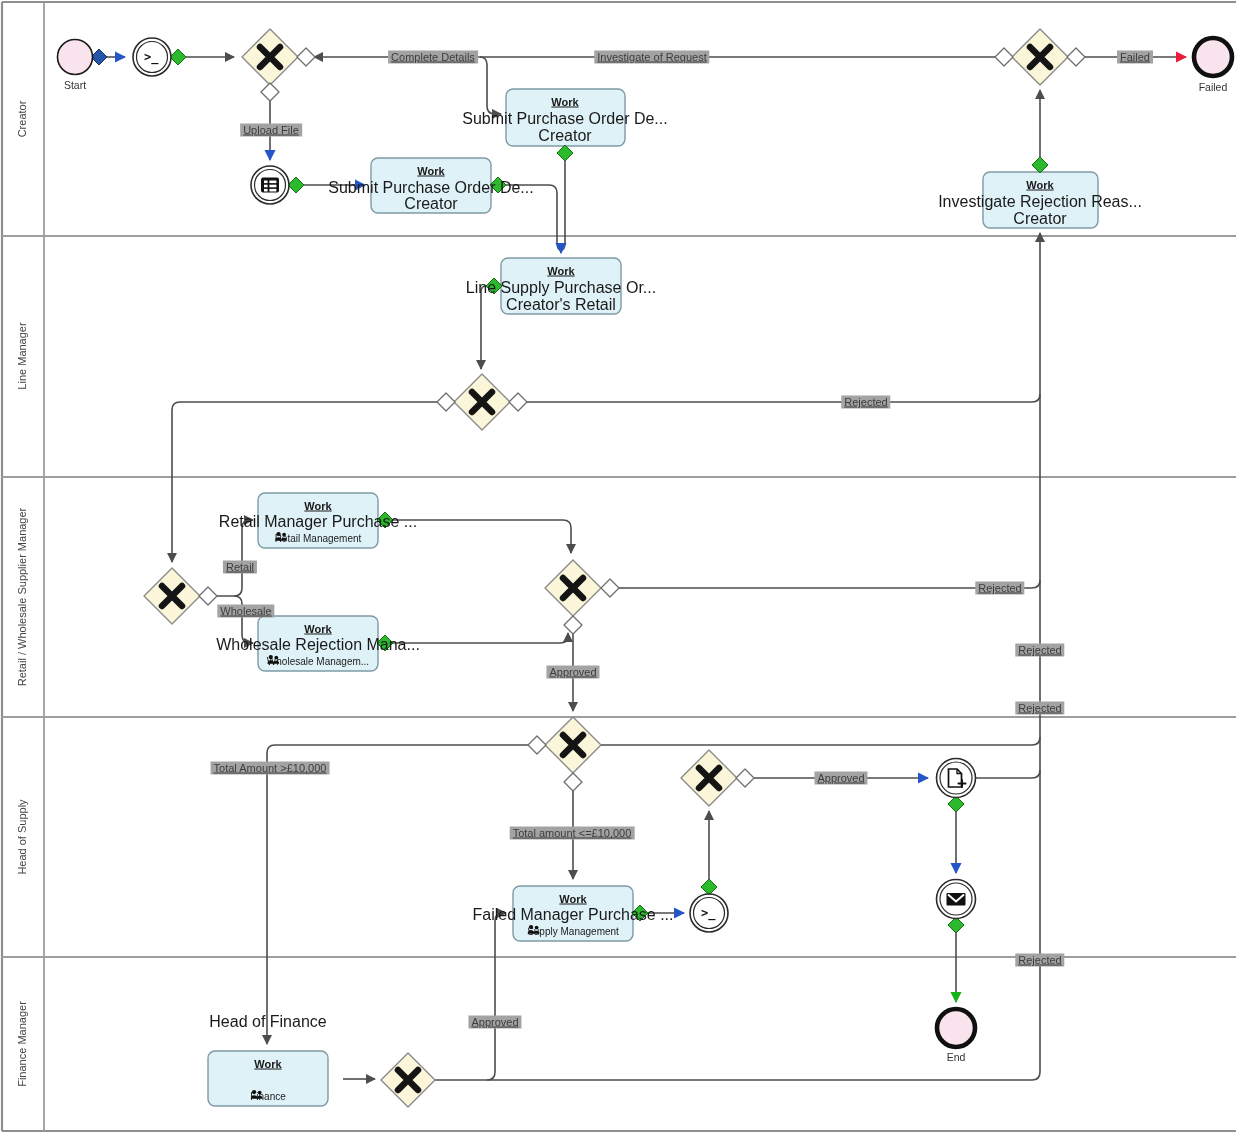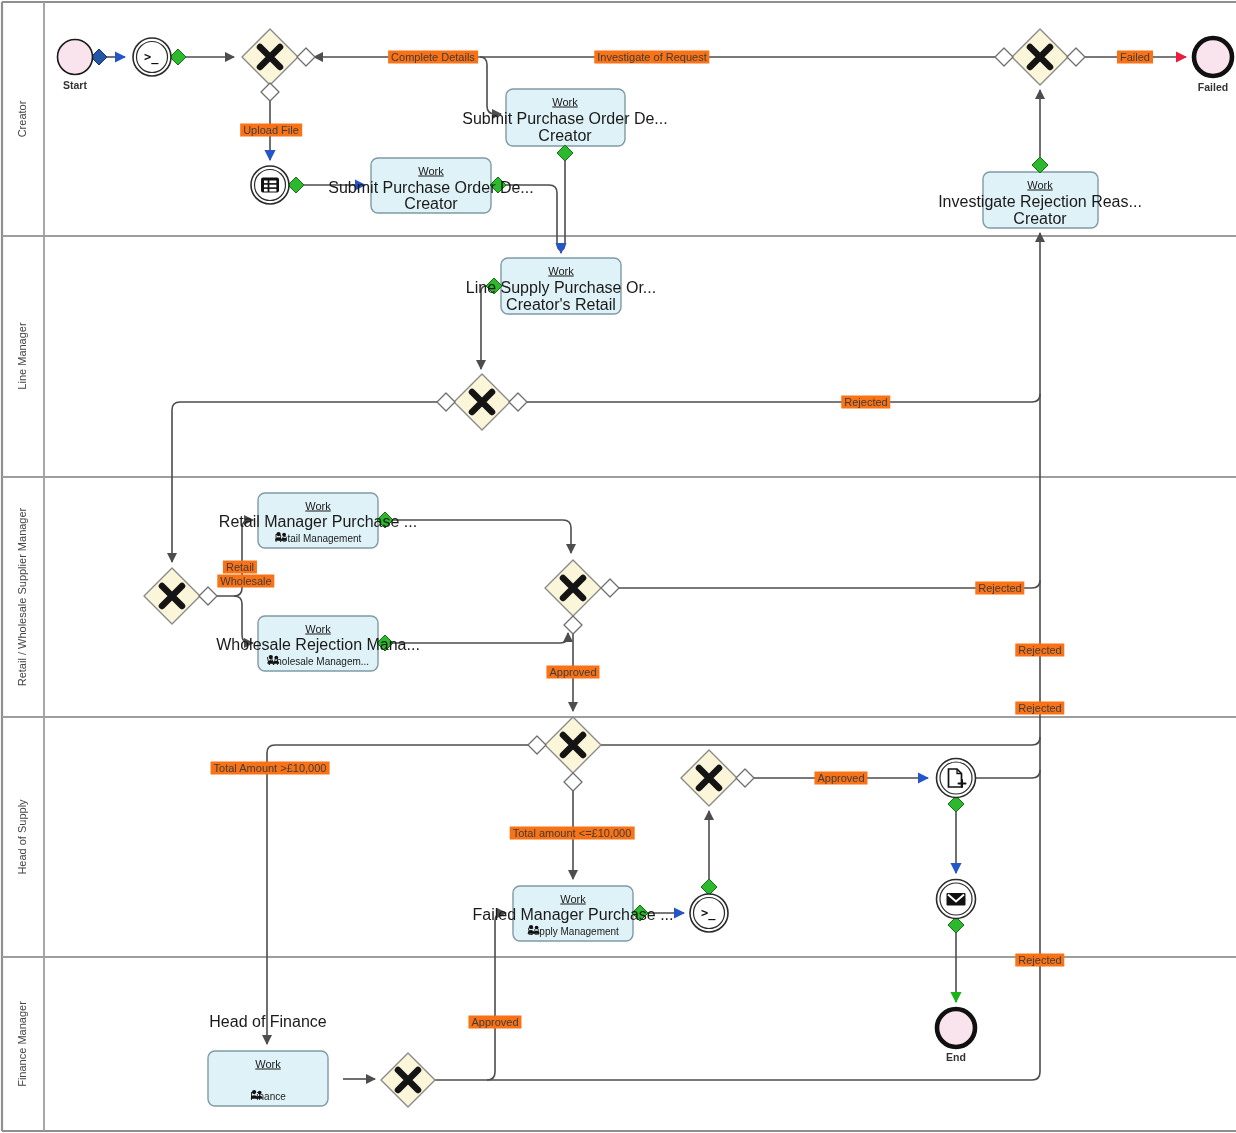--- a/index.html
+++ b/index.html
@@ -15,23 +15,23 @@
   .gd{fill:#2DB92D;stroke:#12700f;stroke-width:1;stroke-linejoin:round;}
   .bd{fill:#2456A8;stroke:#15346b;stroke-width:1;stroke-linejoin:round;}
   .task{stroke:#7f9aa5;stroke-width:1.4;}
   .evt-outer{fill:#ffffff;stroke:#2b2b2b;stroke-width:1.6;}
   .evt-inner{fill:none;stroke:#2b2b2b;stroke-width:1.2;}
   .evt-thick{stroke:#101010;stroke-width:4.6;}
   .evt-thin{stroke:#1a1a1a;stroke-width:1.6;}
   .term{font-family:"DejaVu Sans Mono",monospace;font-size:12px;font-weight:bold;fill:#111;}
   .lbl{position:absolute;transform:translate(-50%,-50%);white-space:nowrap;
        font-size:11px;color:#3d3d3d;line-height:13px;}
-  .bg{background:#f97316;padding:0 3px;}
-  .evt-lbl{font-size:10.5px;color:#333;font-weight:bold;}
-  .task-title{font-size:11px;color:#1a1a1a;text-decoration:underline;}
+  .bg{background:#a3a3a3;padding:0 3px;text-decoration:underline;}
+  .evt-lbl{font-size:10.5px;color:#333;}
+  .task-title{font-size:11px;color:#1a1a1a;text-decoration:underline;font-weight:bold;}
   .task-line{font-size:16px;color:#1a1a1a;}
   .role{display:flex;align-items:center;gap:4px;font-size:10px;color:#1a1a1a;}
   .ppl{fill:#111;flex:none;}
   .lane-label{transform:translate(-50%,-50%) rotate(-90deg);font-size:11px;color:#444;}
 </style>
 </head>
 <body>
 
 <div class="stage">
 <svg width="1236" height="1133" viewBox="0 0 1236 1133">
@@ -229,21 +229,21 @@
 <div class="lbl evt-lbl" style="left:75px;top:85px">Start</div>
 <div class="lbl evt-lbl" style="left:1213px;top:87px">Failed</div>
 <div class="lbl evt-lbl" style="left:956px;top:1057px">End</div>
 
 <div class="lbl bg" style="left:433px;top:57px">Complete Details</div>
 <div class="lbl bg" style="left:652px;top:57px">Investigate of Request</div>
 <div class="lbl bg" style="left:1135px;top:57px">Failed</div>
 <div class="lbl bg" style="left:271px;top:130px">Upload File</div>
 <div class="lbl bg" style="left:866px;top:402px">Rejected</div>
 <div class="lbl bg" style="left:240px;top:567px">Retail</div>
-<div class="lbl bg" style="left:246px;top:581px">Wholesale</div>
+<div class="lbl bg" style="left:246px;top:611px">Wholesale</div>
 <div class="lbl bg" style="left:1000px;top:588px">Rejected</div>
 <div class="lbl bg" style="left:1040px;top:650px">Rejected</div>
 <div class="lbl bg" style="left:1040px;top:708px">Rejected</div>
 <div class="lbl bg" style="left:573px;top:672px">Approved</div>
 <div class="lbl bg" style="left:270px;top:768px">Total Amount &gt;£10,000</div>
 <div class="lbl bg" style="left:572px;top:833px">Total amount &lt;=£10,000</div>
 <div class="lbl bg" style="left:841px;top:778px">Approved</div>
 <div class="lbl bg" style="left:1040px;top:960px">Rejected</div>
 <div class="lbl bg" style="left:495px;top:1022px">Approved</div>
 

